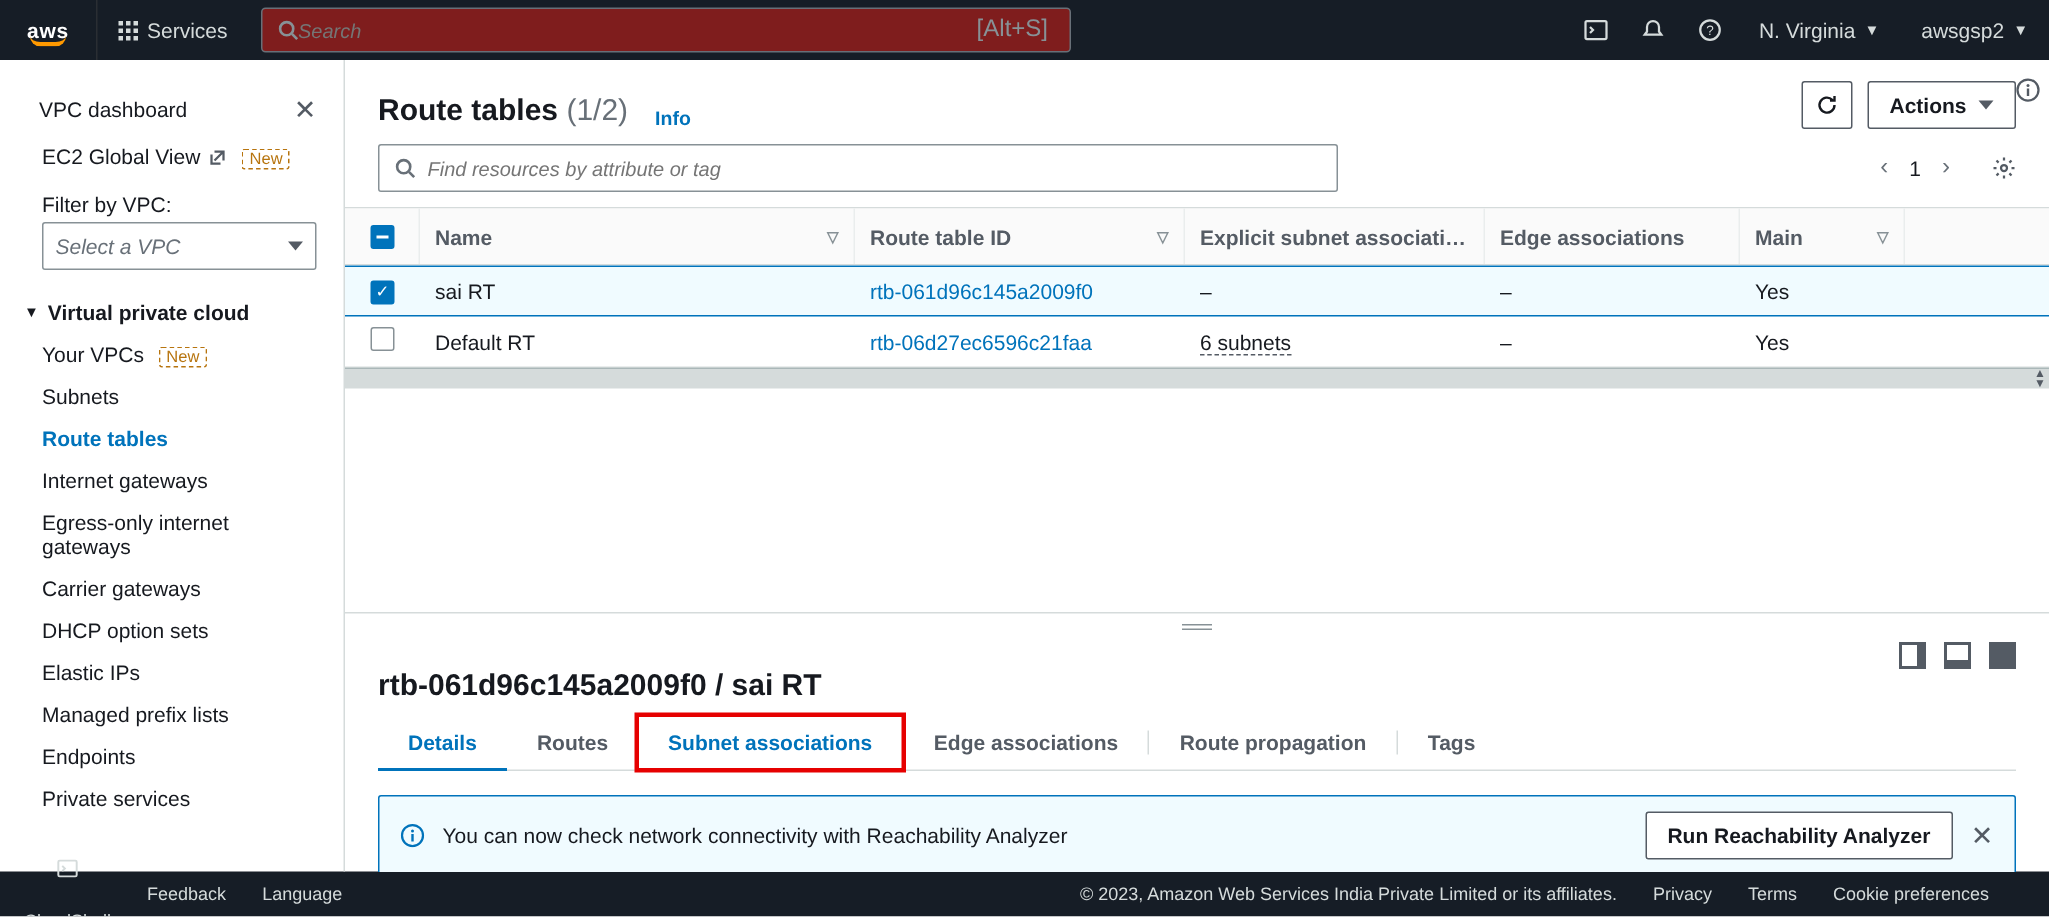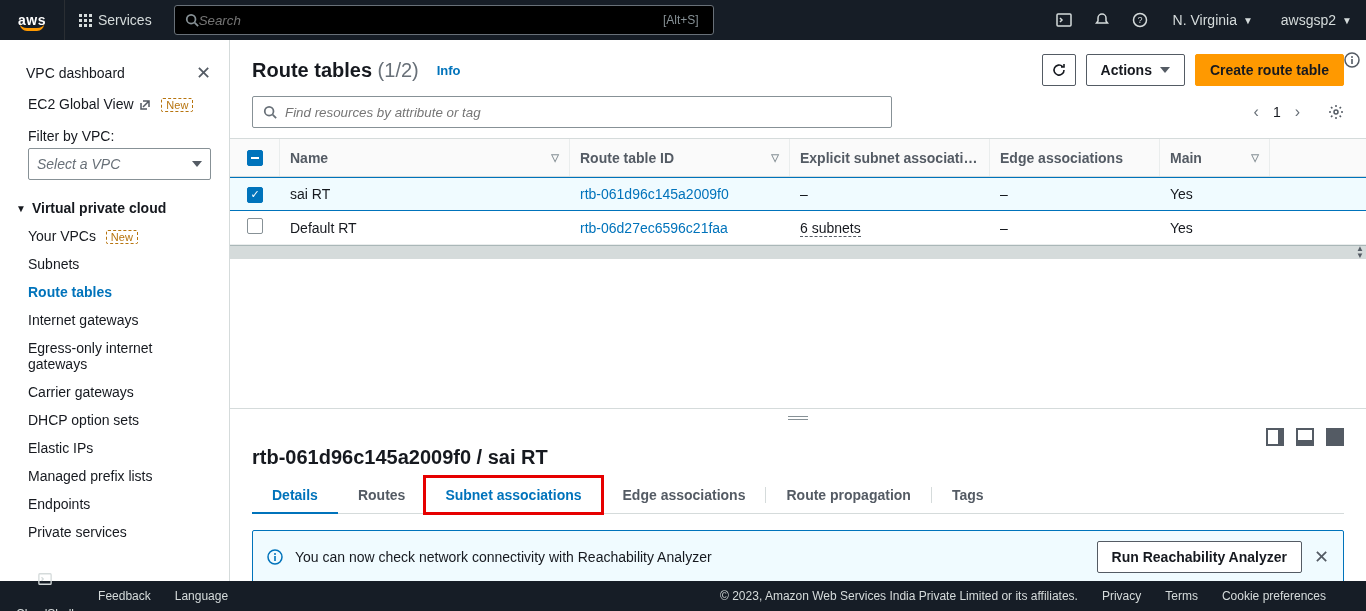--- a/index.html
+++ b/index.html
@@ -4,38 +4,38 @@
 <style>
 * { box-sizing: border-box; margin: 0; padding: 0; }
 body { font-family: "Amazon Ember", "Helvetica Neue", Arial, sans-serif; font-size: 14px; color: #16191f; background: #fff; overflow: hidden; }
 .topbar { background: #161d26; height: 40px; display: flex; align-items: center; color: #d5dbdb; }
 .aws-logo { padding: 0 18px; font-weight: 700; color: #fff; font-size:14px; letter-spacing:0.5px; display:flex; align-items:center;}
 .aws-logo span { position:relative; }
 .aws-logo span::after{content:""; display:block; height:4px; border-bottom:3px solid #f90; border-radius:0 0 8px 8px; position:absolute; left:2px; right:2px; bottom:-3px;}
 .services-btn { display:flex; align-items:center; gap:6px; padding:0 14px; height:100%; border-left:1px solid #2a2e33; color:#d5dbdb; font-size:14px;}
 .grid-icon { display:inline-grid; grid-template-columns:repeat(3,3px); grid-template-rows:repeat(3,3px); gap:2px;}
 .grid-icon i{background:#d5dbdb; width:3px; height:3px;}
-.search-wrap { flex:0 0 540px; display:flex; align-items:center; background:#000000; border:1px solid #687078; border-radius:3px; height:30px; margin:0 8px; padding:0 10px; color:#879196;}
+.search-wrap { flex:0 0 540px; display:flex; align-items:center; background:#7f1d1d; border:1px solid #687078; border-radius:3px; height:30px; margin:0 8px; padding:0 10px; color:#879196;}
 .search-wrap input{flex:1; background:transparent; border:none; outline:none; color:#d5dbdb; font-style:italic;}
-.search-hint{color:#879196; font-size:12px; padding:2px 4px;}
+.search-hint{color:#879196; font-size:16px; padding:2px 4px;}
 .topbar-spacer{flex:1;}
 .top-icon{width:38px; height:40px; display:flex; align-items:center; justify-content:center; color:#d5dbdb; }
 .top-text{padding:0 14px; display:flex; align-items:center; gap:6px;}
 .main-wrap{display:flex; height:541px;}
 .sidebar{width:230px; border-right:1px solid #d5dbdb; padding:16px 0 0 0; overflow-y:auto;}
 .sb-row{display:flex; align-items:center; justify-content:space-between; padding:6px 18px 6px 26px; font-size:14px; color:#16191f;}
 .sb-row.nav-group{color:#16191f; font-weight:700; padding-left:16px;}
 .sb-link{padding:6px 18px 6px 28px; color:#16191f; cursor:pointer;}
 .sb-link.active{color:#0073bb; font-weight:700;}
 .sb-link .new-badge{color:#b7740e; border:1px dashed #b7740e; font-size:11px; padding:0 4px; margin-left:6px; border-radius:2px;}
 .filter-label{padding:10px 18px 4px 28px; font-size:14px;}
 .vpc-select{margin:0 18px 14px 28px; border:1px solid #879196; border-radius:2px; height:32px; display:flex; align-items:center; justify-content:space-between; padding:0 8px; color:#687078; font-style:italic;}
 .chev{width:0;height:0;border-left:5px solid transparent;border-right:5px solid transparent;border-top:6px solid #545b64;}
 .content{flex:1; overflow:hidden; display:flex; flex-direction:column;}
-.content-header{padding:14px 22px 10px; display:flex; align-items:center; gap:18px;}
+.content-header{padding:14px 22px 10px; display:flex; align-items:flex-end; gap:18px;}
 .page-title{font-size:20px; font-weight:700;}
 .page-count{color:#687078; font-weight:400;}
 .info-link{color:#0073bb; font-weight:700; font-size:13px;}
 .header-actions{margin-left:auto; display:flex; gap:10px;}
 .btn{border:1px solid #545b64; background:#fff; border-radius:2px; padding:4px 14px; height:32px; display:flex; align-items:center; gap:8px; font-weight:700; color:#16191f; cursor:pointer;}
 .btn.primary{background:#ff9900; border-color:#ff9900; color:#16191f;}
 .btn.iconbtn{padding:0; width:34px; justify-content:center;}
 .find-row{padding:0 22px 10px; display:flex; align-items:center; gap:8px;}
 .find-input{flex:0 0 640px; border:1px solid #879196; border-radius:2px; height:32px; display:flex; align-items:center; padding:0 10px; color:#687078; font-style:italic; gap:8px;}
 .find-input input{border:none; outline:none; flex:1; font-style:italic;}
@@ -190,21 +190,20 @@
       <div class="header-actions">
         <div class="btn iconbtn">
           <svg width="16" height="16" viewBox="0 0 16 16">
               <path d="M13 8a5 5 0 11-1.5-3.5M13 2v3h-3" stroke="#16191f" stroke-width="1.6" fill="none"></path>
             </svg>
         </div>
         <div class="btn">
             <span>Actions</span>
             <span class="chev"></span>
           </div>
-        <div class="btn primary">Create route table</div>
       </div>
     </div>
     <div class="find-row">
       <div class="find-input">
         <svg width="14" height="14" viewBox="0 0 16 16">
             <circle cx="7" cy="7" r="5" stroke="#687078" stroke-width="2" fill="none"></circle>
             <line x1="11" y1="11" x2="15" y2="15" stroke="#687078" stroke-width="2"></line>
           </svg>
         <input placeholder="Find resources by attribute or tag" style="">
       </div>

